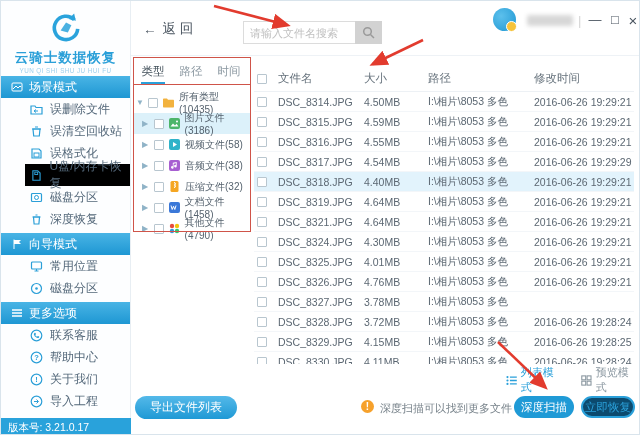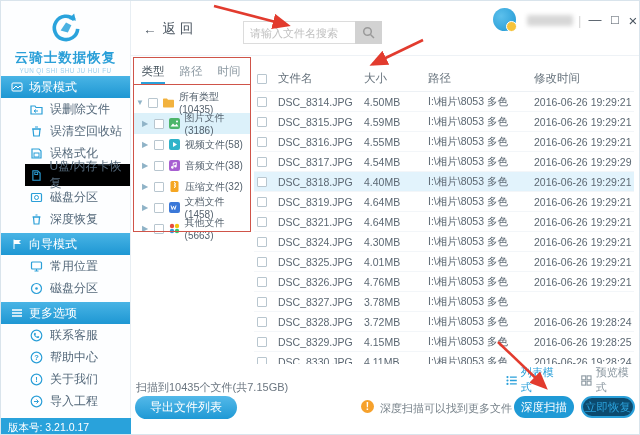--- a/index.html
+++ b/index.html
@@ -284,21 +284,21 @@
       </div>
       <div class="t-row child">
         <span class="caret">▶</span>
         <span class="cb"></span>
         <svg class="ticon" width="13" height="13" viewBox="0 0 13 13">
             <circle cx="4" cy="4" r="2.2" fill="#e74c3c"></circle>
             <circle cx="9" cy="4" r="2.2" fill="#f1c40f"></circle>
             <circle cx="4" cy="9" r="2.2" fill="#3498db"></circle>
             <circle cx="9" cy="9" r="2.2" fill="#2ecc71"></circle>
           </svg>
-        <span>其他文件(5663)</span>
+        <span>其他文件(4790)</span>
       </div>
     </div>
   </div>
 
   <div class="content-table">
     <div class="thead">
       <span class="c-check">
           <span class="cb"></span>
         </span>
       <span class="c-name">文件名</span>
@@ -450,21 +450,20 @@
       <svg width="11" height="11" viewBox="0 0 11 11">
           <rect x=".8" y=".8" width="4" height="4" fill="none" stroke="#8a97a0" stroke-width="1.1"></rect>
           <rect x="6.2" y=".8" width="4" height="4" fill="none" stroke="#8a97a0" stroke-width="1.1"></rect>
           <rect x=".8" y="6.2" width="4" height="4" fill="none" stroke="#8a97a0" stroke-width="1.1"></rect>
           <rect x="6.2" y="6.2" width="4" height="4" fill="none" stroke="#8a97a0" stroke-width="1.1"></rect>
         </svg>
       <span>预览模式</span>
     </div>
   </div>
 
-  <div class="footer-status">扫描到10435个文件(共7.15GB)</div>
   <button class="btn-export">导出文件列表</button>
   <div class="hint-icon">!</div>
   <div class="hint-text">深度扫描可以找到更多文件</div>
   <button class="btn-deep">深度扫描</button>
   <button class="btn-recover">立即恢复</button>
 
   <svg class="annot" viewBox="0 0 640 435">
     <defs>
       <marker id="ah" markerWidth="8" markerHeight="8" refX="5.5" refY="3" orient="auto">
         <path d="M0,0 L7,3 L0,6 Z" fill="#e23b2e"></path>

